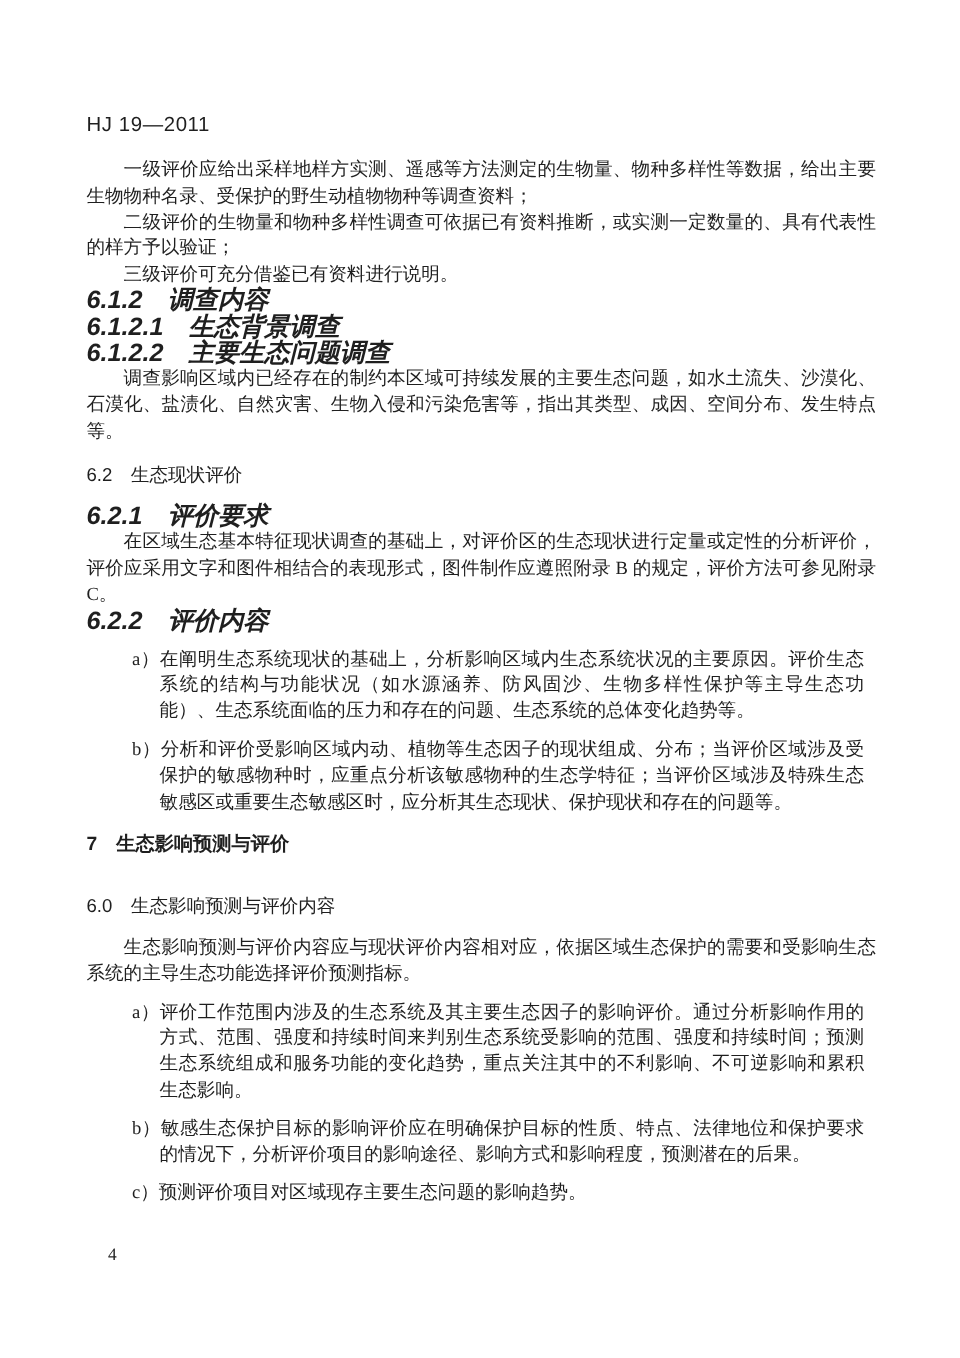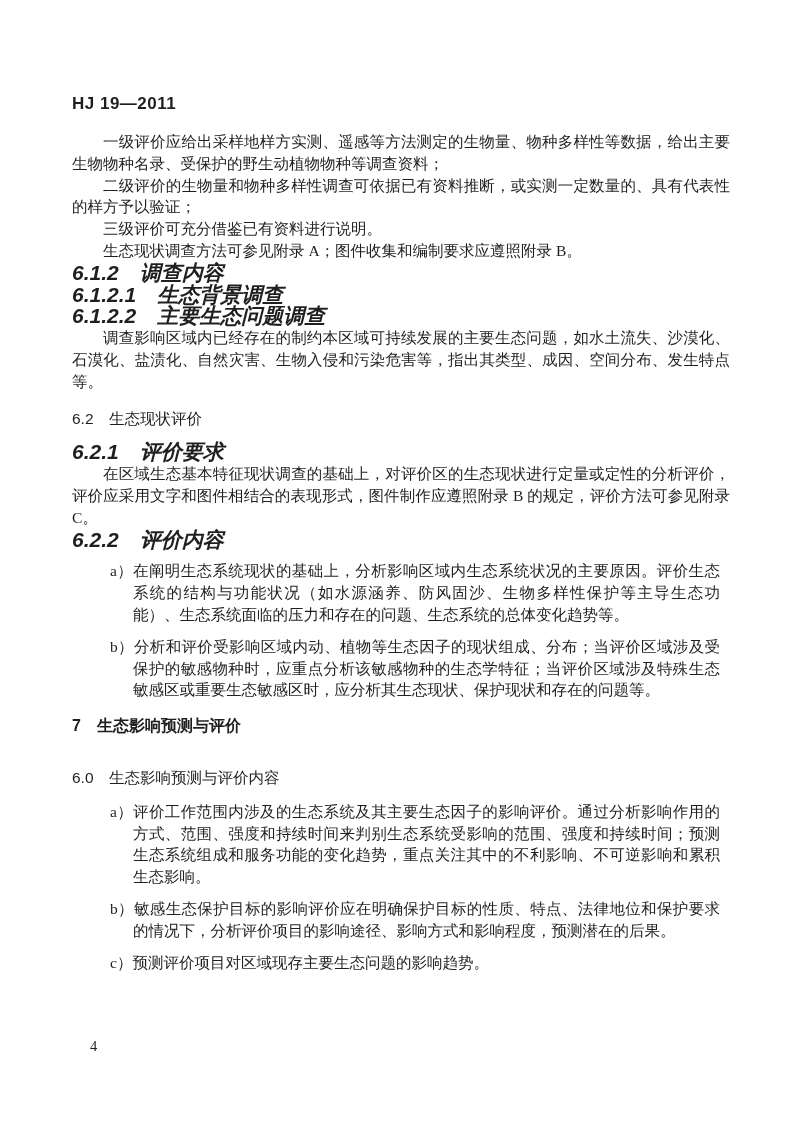--- a/index.html
+++ b/index.html
@@ -12,21 +12,21 @@
     box-sizing: border-box;
     padding: 94px 70px 0 72px;
     color: #1f1f1f;
     font-family: "Liberation Serif", "DejaVu Serif", serif;
     font-size: 15.5px;
     line-height: 21.8px;
     overflow: hidden;
   }
   .doc-header {
     font-family: "Liberation Sans", "DejaVu Sans", sans-serif;
-    font-weight: bold;
+    font-weight: normal;
     font-size: 17px;
     line-height: 20px;
     margin-bottom: 17px;
     letter-spacing: 0.5px;
   }
   .doc-body { text-align: justify; }
   .para {
     text-indent: 31px;
     margin: 0;
   }
@@ -65,32 +65,32 @@
 </head>
 <body>
 
 <div class="page">
   <div class="doc-header">HJ 19—2011</div>
 
   <div class="doc-body">
       <p class="para">一级评价应给出采样地样方实测、遥感等方法测定的生物量、物种多样性等数据，给出主要生物物种名录、受保护的野生动植物物种等调查资料；</p>
       <p class="para">二级评价的生物量和物种多样性调查可依据已有资料推断，或实测一定数量的、具有代表性的样方予以验证；</p>
       <p class="para">三级评价可充分借鉴已有资料进行说明。</p>
-      <p class="para">生态现状调查方法可参见附录 A；图件收集和编制要求应遵照附录 B。</p>
       <p class="h-sub">6.1.2　调查内容</p>
       <p class="h-sub">6.1.2.1　生态背景调查</p>
       <p class="h-sub">6.1.2.2　主要生态问题调查</p>
       <p class="para">调查影响区域内已经存在的制约本区域可持续发展的主要生态问题，如水土流失、沙漠化、石漠化、盐渍化、自然灾害、生物入侵和污染危害等，指出其类型、成因、空间分布、发生特点等。</p>
       <p class="h-section">6.2　生态现状评价</p>
       <p class="h-sub">6.2.1　评价要求</p>
       <p class="para">在区域生态基本特征现状调查的基础上，对评价区的生态现状进行定量或定性的分析评价，评价应采用文字和图件相结合的表现形式，图件制作应遵照附录 B 的规定，评价方法可参见附录 C。</p>
       <p class="h-sub">6.2.2　评价内容</p>
       <p class="list">a）在阐明生态系统现状的基础上，分析影响区域内生态系统状况的主要原因。评价生态系统的结构与功能状况（如水源涵养、防风固沙、生物多样性保护等主导生态功能）、生态系统面临的压力和存在的问题、生态系统的总体变化趋势等。</p>
       <p class="list">b）分析和评价受影响区域内动、植物等生态因子的现状组成、分布；当评价区域涉及受保护的敏感物种时，应重点分析该敏感物种的生态学特征；当评价区域涉及特殊生态敏感区或重要生态敏感区时，应分析其生态现状、保护现状和存在的问题等。</p>
       <p class="h-chapter">7　生态影响预测与评价</p>
       <p class="h-section">6.0　生态影响预测与评价内容</p>
+      <p class="para">生态影响预测与评价内容应与现状评价内容相对应，依据区域生态保护的需要和受影响生态系统的主导生态功能选择评价预测指标。</p>
       <p class="list">a）评价工作范围内涉及的生态系统及其主要生态因子的影响评价。通过分析影响作用的方式、范围、强度和持续时间来判别生态系统受影响的范围、强度和持续时间；预测生态系统组成和服务功能的变化趋势，重点关注其中的不利影响、不可逆影响和累积生态影响。</p>
       <p class="list">b）敏感生态保护目标的影响评价应在明确保护目标的性质、特点、法律地位和保护要求的情况下，分析评价项目的影响途径、影响方式和影响程度，预测潜在的后果。</p>
       <p class="list">c）预测评价项目对区域现存主要生态问题的影响趋势。</p>
     </div>
 
   <div class="page-number">4</div>
 </div>
 
 </body></html>

